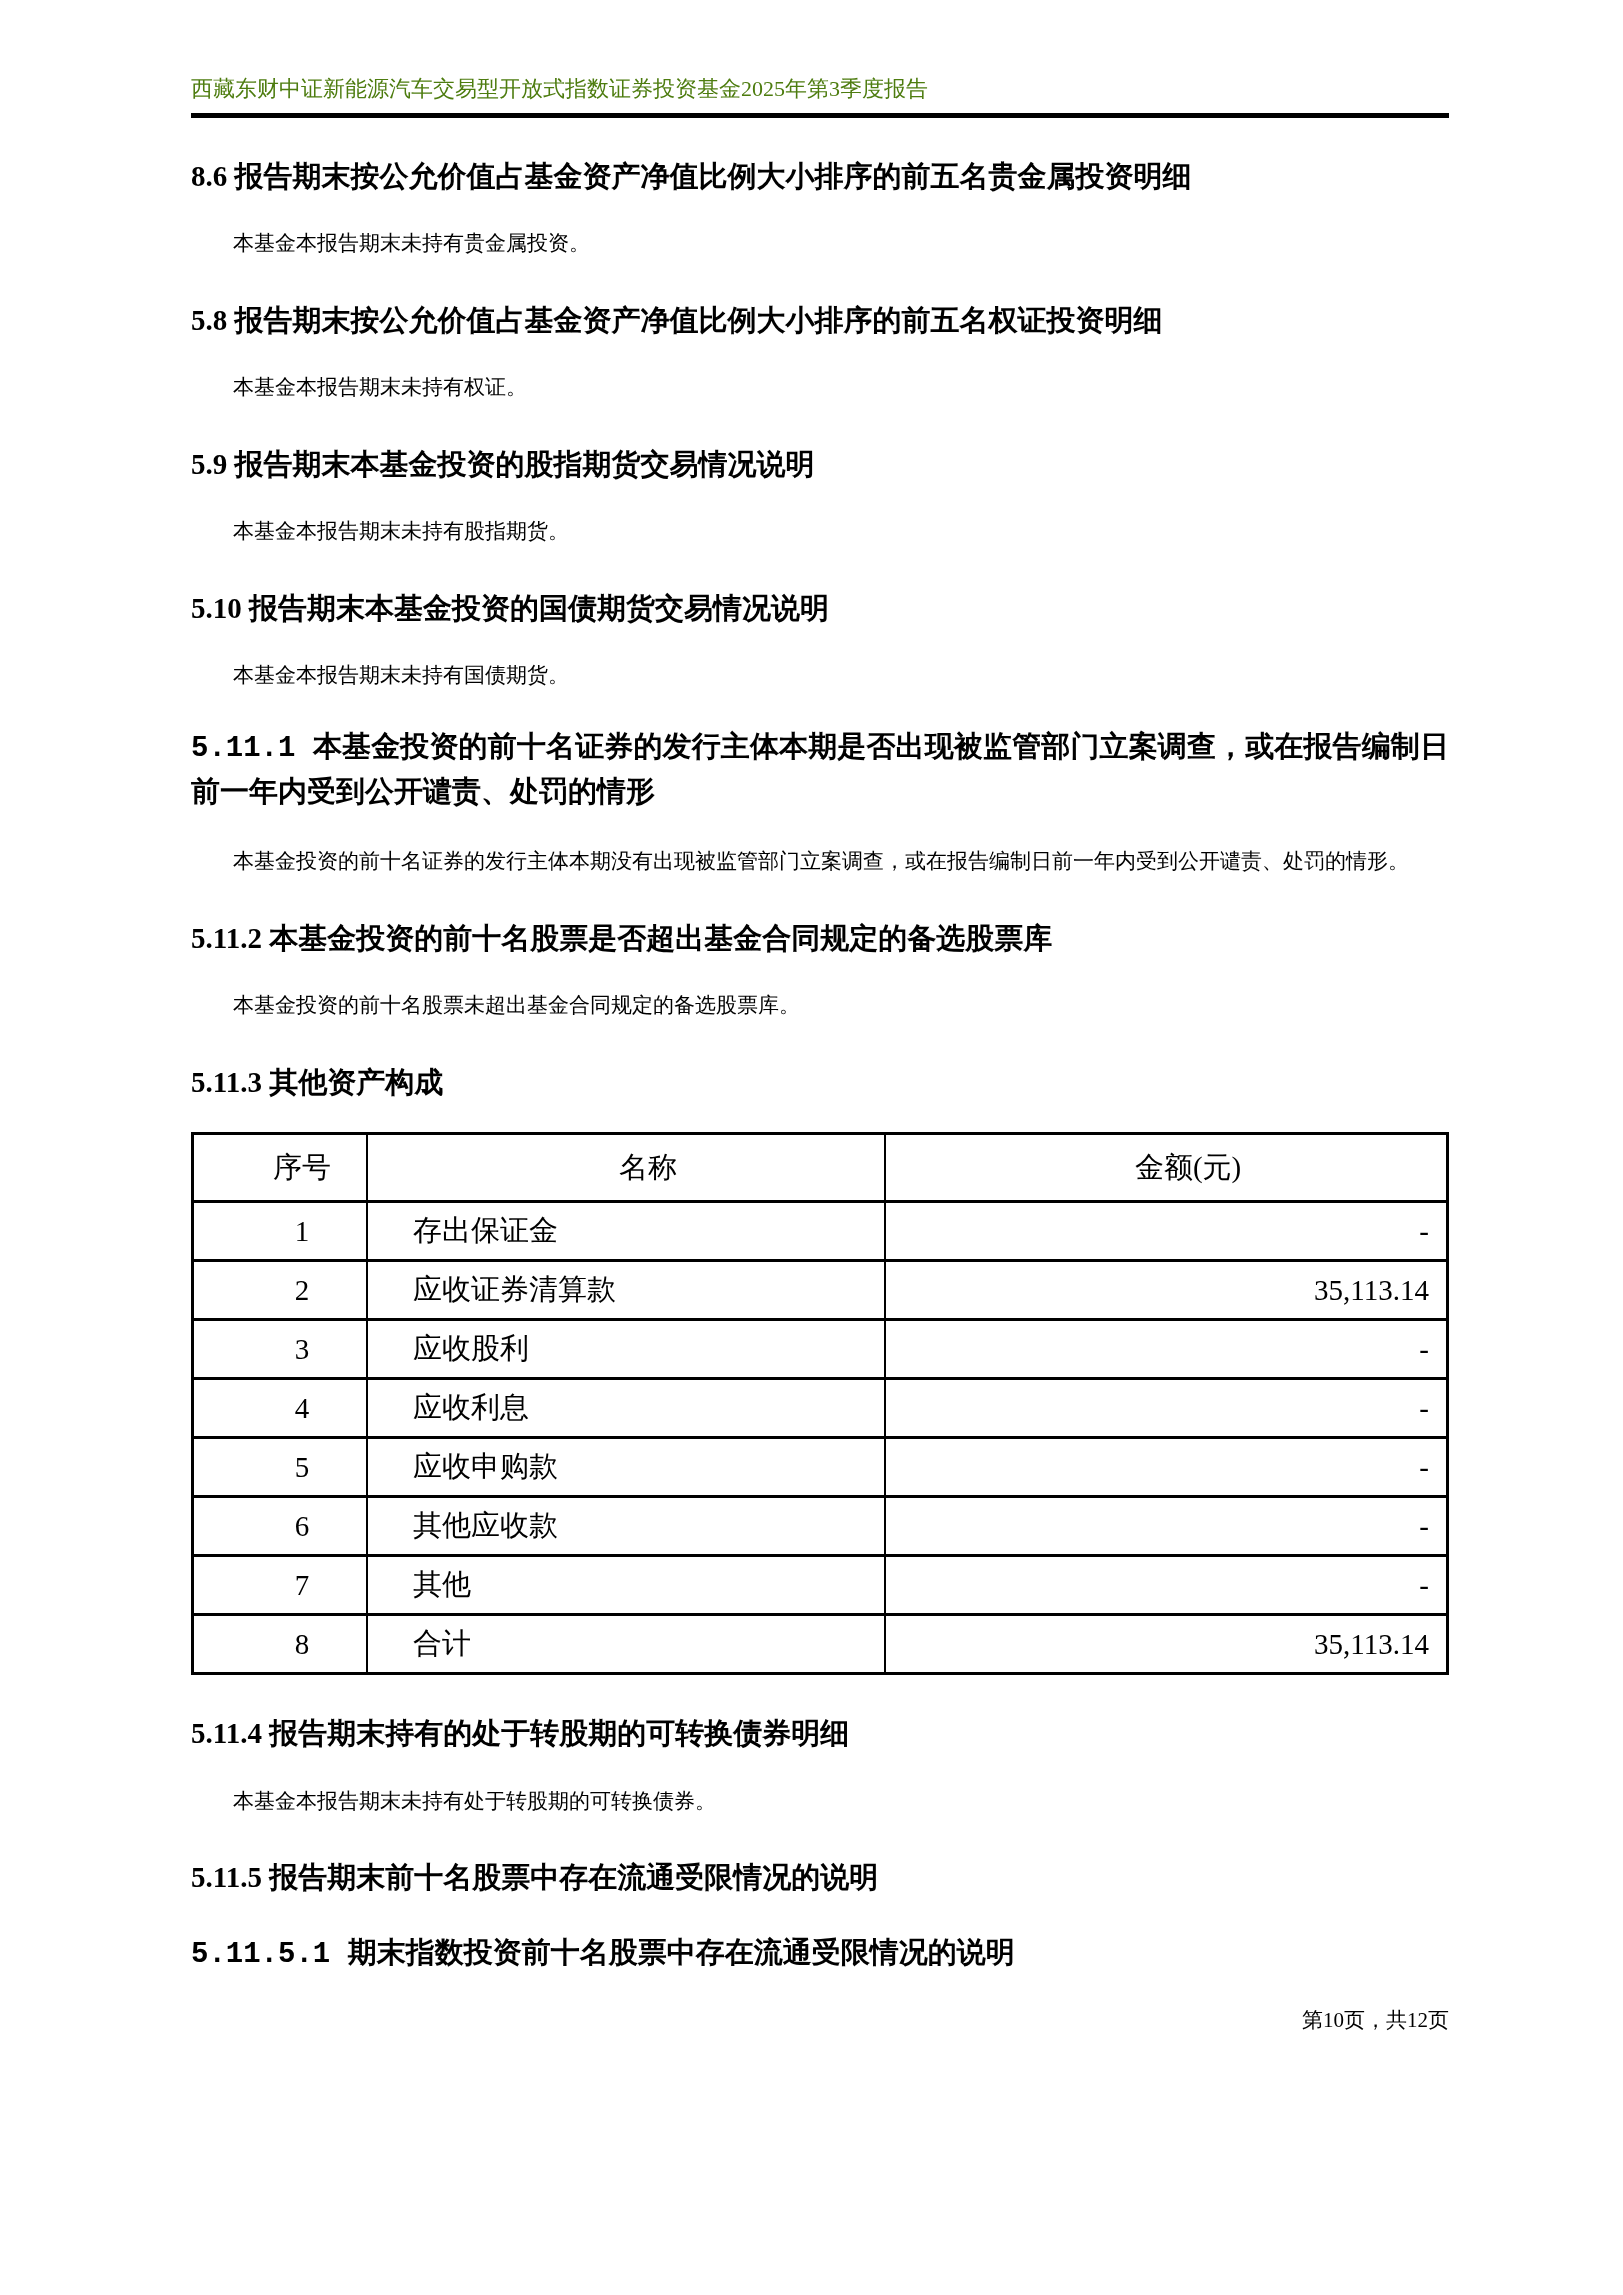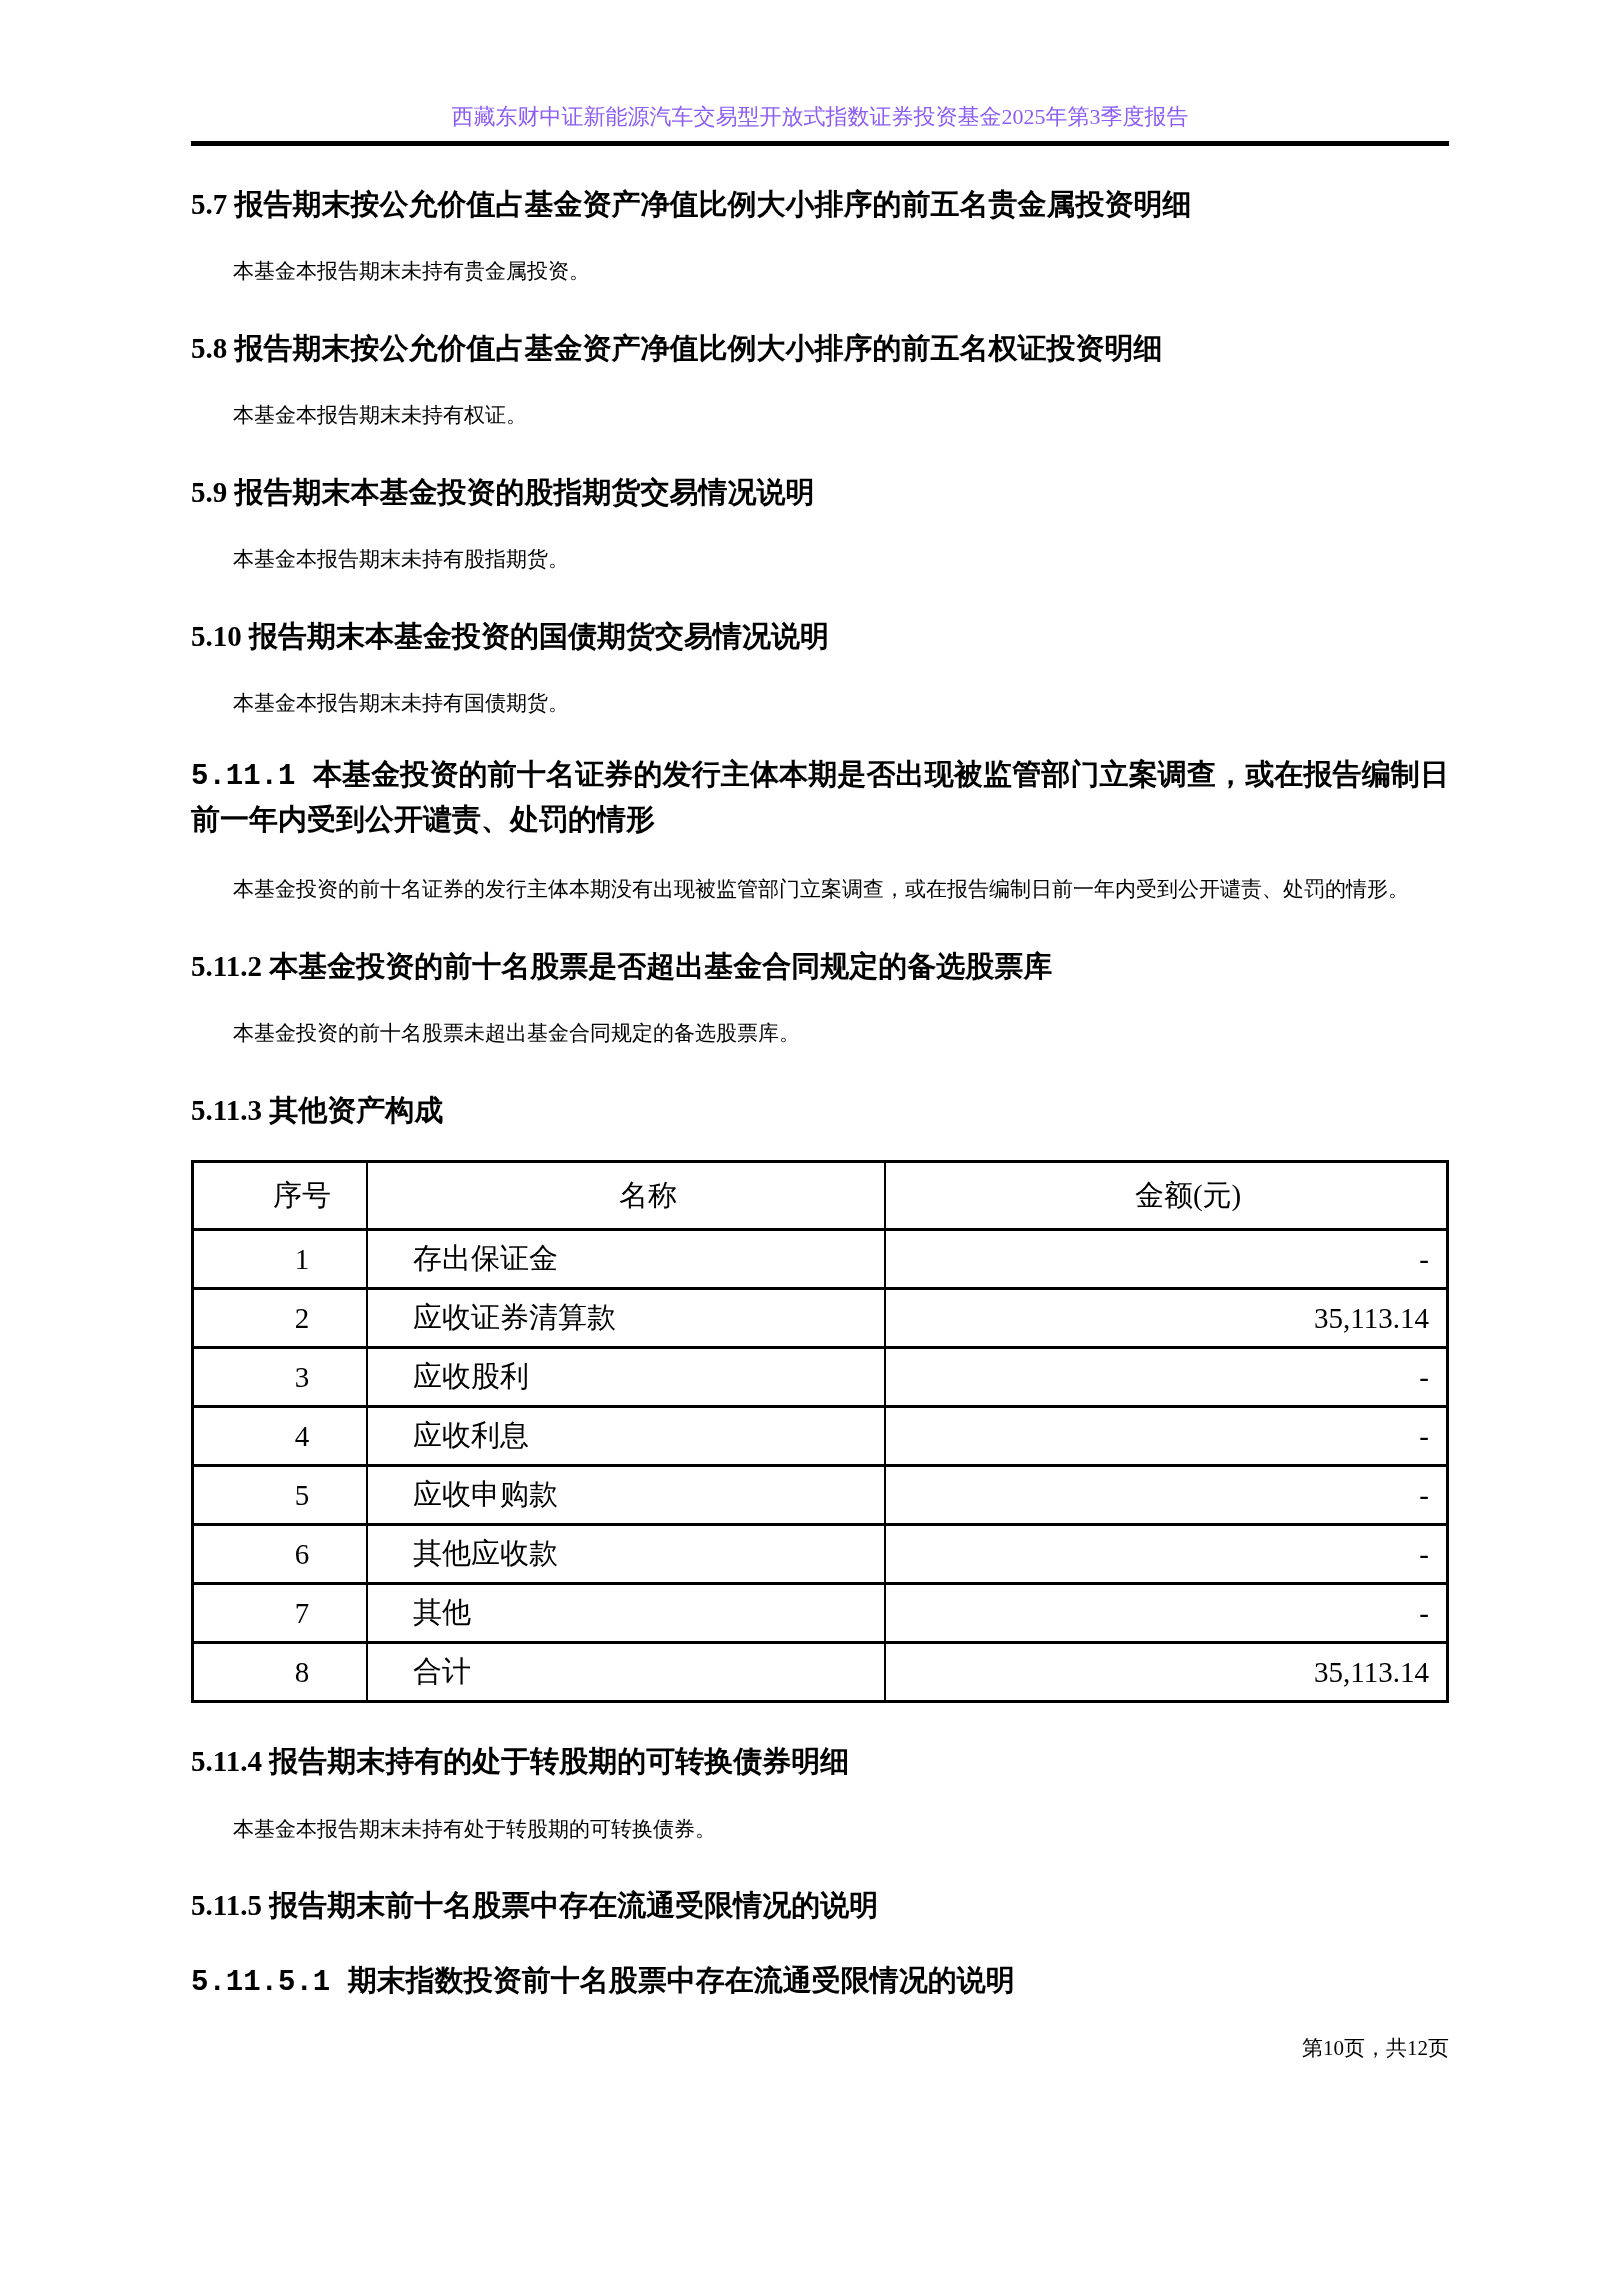--- a/index.html
+++ b/index.html
@@ -7,25 +7,25 @@
     position: relative;
     width: 1623px;
     height: 2295px;
     box-sizing: border-box;
     padding: 0 174px 0 191px;
     background: #ffffff;
     color: #000000;
     font-family: "Liberation Serif", "DejaVu Serif", serif;
   }
   .doc-header {
-    padding-top: 104px;
-    text-align: center;
+    padding-top: 76px;
+    text-align: left;
     font-size: 22px;
     line-height: 1.2;
-    color: #8b5cf6;
+    color: #4d7c0f;
   }
   .header-rule {
     margin-top: 10.5px;
     height: 5.2px;
     background: #000;
   }
   .sec-heading {
     margin: 36px 0 0 0;
     font-size: 29px;
     font-weight: 700;
@@ -70,21 +70,21 @@
   }
 </style>
 </head>
 <body>
 
 <div class="page">
 
   <div class="doc-header">西藏东财中证新能源汽车交易型开放式指数证券投资基金2025年第3季度报告</div>
   <div class="header-rule"></div>
 
-  <div class="sec-heading first">5.7 报告期末按公允价值占基金资产净值比例大小排序的前五名贵金属投资明细</div>
+  <div class="sec-heading first">8.6 报告期末按公允价值占基金资产净值比例大小排序的前五名贵金属投资明细</div>
   <p class="para">本基金本报告期末未持有贵金属投资。</p>
 
   <div class="sec-heading">5.8 报告期末按公允价值占基金资产净值比例大小排序的前五名权证投资明细</div>
   <p class="para">本基金本报告期末未持有权证。</p>
 
   <div class="sec-heading">5.9 报告期末本基金投资的股指期货交易情况说明</div>
   <p class="para">本基金本报告期末未持有股指期货。</p>
 
   <div class="sec-heading">5.10 报告期末本基金投资的国债期货交易情况说明</div>
   <p class="para">本基金本报告期末未持有国债期货。</p>

